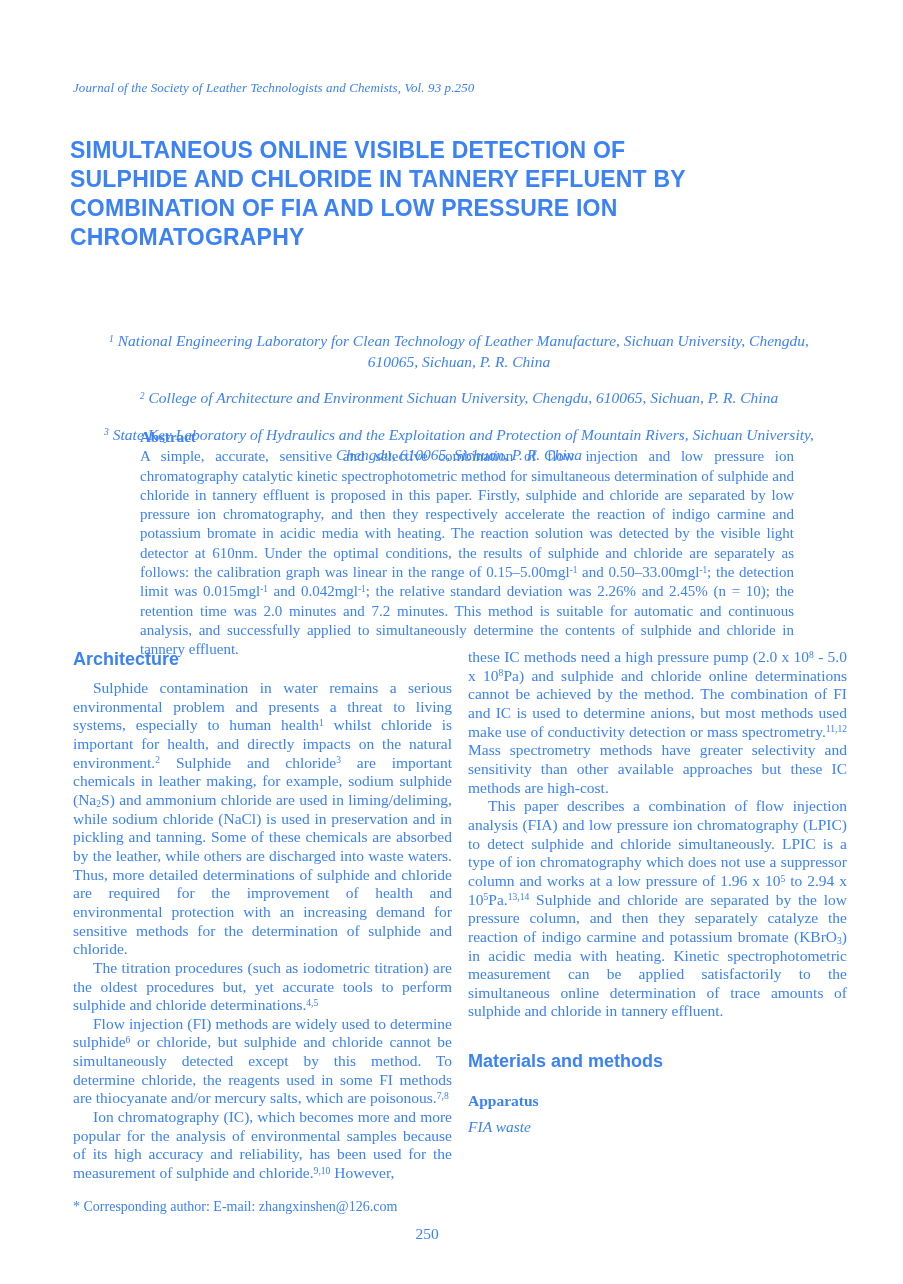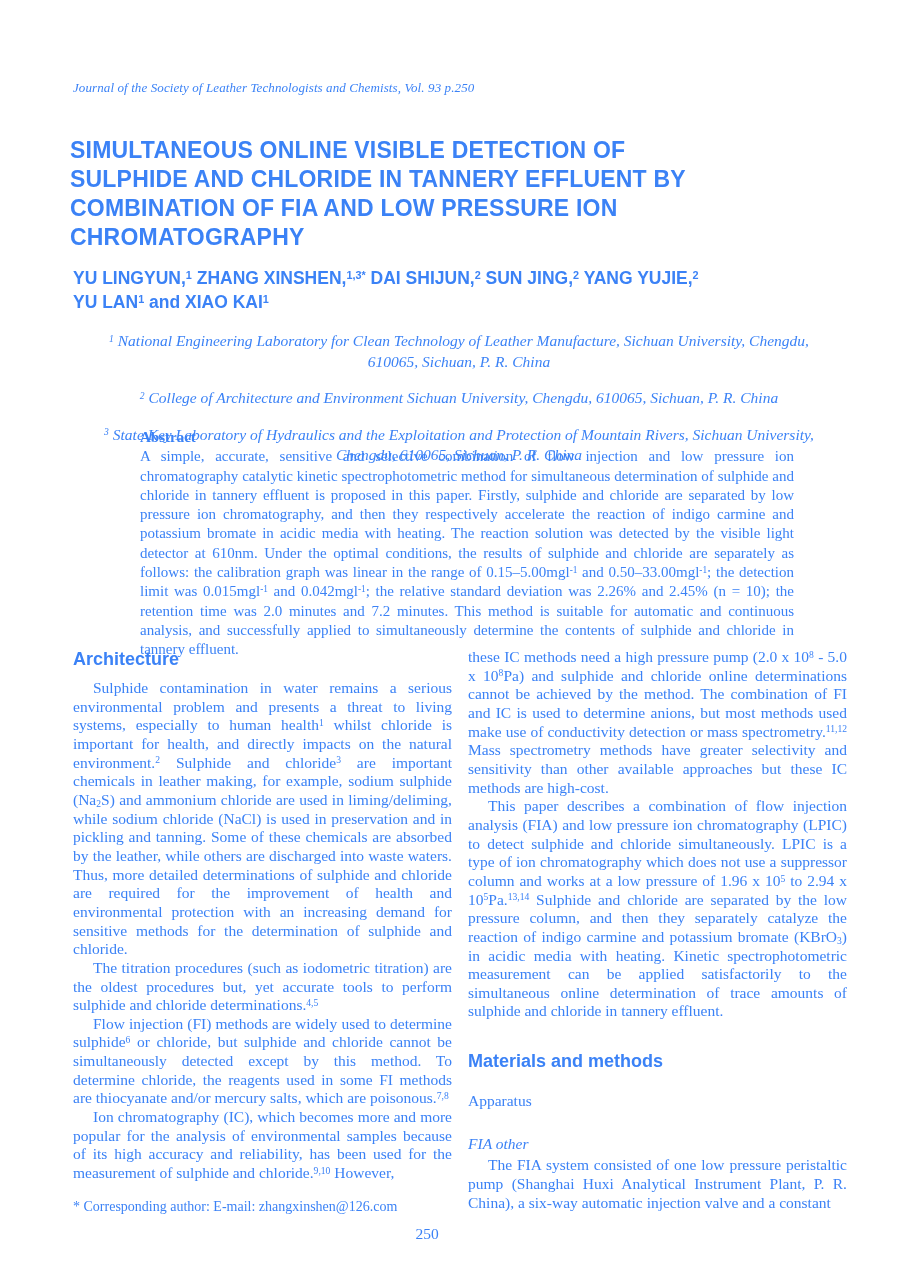--- a/index.html
+++ b/index.html
@@ -81,24 +81,24 @@
   .body-par {
     margin: 0;
     font-size: 15.5px;
     line-height: 18.65px;
     text-align: justify;
     text-indent: 20px;
   }
   .body-par.noindent { text-indent: 0; }
 
   .subheading {
-    font-weight: normal;
+    font-weight: bold;
     font-size: 15.5px;
     line-height: 18.65px;
-    margin: 0 0 24px 0;
+    margin: 0 0 7px 0;
   }
   .subsubheading {
     font-style: italic;
     font-size: 15.5px;
     line-height: 18.65px;
     margin: 0 0 3px 0;
   }
 
   sup { font-size: 62%; line-height: 0; vertical-align: baseline; position: relative; top: -0.45em; }
   sub { font-size: 62%; line-height: 0; vertical-align: baseline; position: relative; top: 0.25em; }
@@ -126,24 +126,20 @@
 
   <div class="journal-header">Journal of the Society of Leather Technologists and Chemists, Vol. 93 p.250</div>
 
   <div class="title">
     <div>SIMULTANEOUS ONLINE VISIBLE DETECTION OF</div>
     <div>SULPHIDE AND CHLORIDE IN TANNERY EFFLUENT BY</div>
     <div>COMBINATION OF FIA AND LOW PRESSURE ION</div>
     <div>CHROMATOGRAPHY</div>
   </div>
 
-  <div class="authors">
-    <div>YU LINGYUN,<sup>1</sup> ZHANG XINSHEN,<sup>1,3*</sup> DAI SHIJUN,<sup>2</sup> SUN JING,<sup>2</sup> YANG YUJIE,<sup>2</sup></div>
-    <div>YU LAN<sup>1</sup> and XIAO KAI<sup>1</sup></div>
-  </div>
 
   <div class="affiliations">
     <p class="aff"><sup>1</sup> National Engineering Laboratory for Clean Technology of Leather Manufacture, Sichuan University, Chengdu, 610065, Sichuan, P. R. China</p>
     <p class="aff"><sup>2</sup> College of Architecture and Environment Sichuan University, Chengdu, 610065, Sichuan, P. R. China</p>
     <p class="aff"><sup>3</sup> State Key Laboratory of Hydraulics and the Exploitation and Protection of Mountain Rivers, Sichuan University, Chengdu, 610065, Sichuan, P. R. China</p>
   </div>
 
   <div class="abstract">
     <p class="abstract-heading">Abstract</p>
     <p class="abstract-text">A simple, accurate, sensitive and selective combination of flow injection and low pressure ion chromatography catalytic kinetic spectrophotometric method for simultaneous determination of sulphide and chloride in tannery effluent is proposed in this paper. Firstly, sulphide and chloride are separated by low pressure ion chromatography, and then they respectively accelerate the reaction of indigo carmine and potassium bromate in acidic media with heating. The reaction solution was detected by the visible light detector at 610nm. Under the optimal conditions, the results of sulphide and chloride are separately as follows: the calibration graph was linear in the range of 0.15–5.00mgl<sup>-1</sup> and 0.50–33.00mgl<sup>-1</sup>; the detection limit was 0.015mgl<sup>-1</sup> and 0.042mgl<sup>-1</sup>; the relative standard deviation was 2.26% and 2.45% (n = 10); the retention time was 2.0 minutes and 7.2 minutes. This method is suitable for automatic and continuous analysis, and successfully applied to simultaneously determine the contents of sulphide and chloride in tannery effluent.</p>
@@ -157,22 +153,21 @@
       <p class="body-par">The titration procedures (such as iodometric titration) are the oldest procedures but, yet accurate tools to perform sulphide and chloride determinations.<sup>4,5</sup></p>
       <p class="body-par">Flow injection (FI) methods are widely used to determine sulphide<sup>6</sup> or chloride, but sulphide and chloride cannot be simultaneously detected except by this method. To determine chloride, the reagents used in some FI methods are thiocyanate and/or mercury salts, which are poisonous.<sup>7,8</sup></p>
       <p class="body-par">Ion chromatography (IC), which becomes more and more popular for the analysis of environmental samples because of its high accuracy and reliability, has been used for the measurement of sulphide and chloride.<sup>9,10</sup> However,</p>
     </div>
 
     <div class="col">
       <p class="body-par noindent">these IC methods need a high pressure pump (2.0 x 10<sup>8</sup> - 5.0 x 10<sup>8</sup>Pa) and sulphide and chloride online determinations cannot be achieved by the method. The combination of FI and IC is used to determine anions, but most methods used make use of conductivity detection or mass spectrometry.<sup>11,12</sup> Mass spectrometry methods have greater selectivity and sensitivity than other available approaches but these IC methods are high-cost.</p>
       <p class="body-par">This paper describes a combination of flow injection analysis (FIA) and low pressure ion chromatography (LPIC) to detect sulphide and chloride simultaneously. LPIC is a type of ion chromatography which does not use a suppressor column and works at a low pressure of 1.96 x 10<sup>5</sup> to 2.94 x 10<sup>5</sup>Pa.<sup>13,14</sup> Sulphide and chloride are separated by the low pressure column, and then they separately catalyze the reaction of indigo carmine and potassium bromate (KBrO<sub>3</sub>) in acidic media with heating. Kinetic spectrophotometric measurement can be applied satisfactorily to the simultaneous online determination of trace amounts of sulphide and chloride in tannery effluent.</p>
       <h2 class="section-heading materials">Materials and methods</h2>
       <p class="subheading">Apparatus</p>
-      <p class="subsubheading">FIA other</p>
-      <p class="body-par">The FIA system consisted of one low pressure peristaltic pump (Shanghai Huxi Analytical Instrument Plant, P. R. China), a six-way automatic injection valve and a constant</p>
+      <p class="subsubheading">FIA waste</p>
     </div>
 
   </div>
 
   <div class="footnote">* Corresponding author: E-mail: zhangxinshen@126.com</div>
 
   <div class="page-number">250</div>
 
 </div>
 

